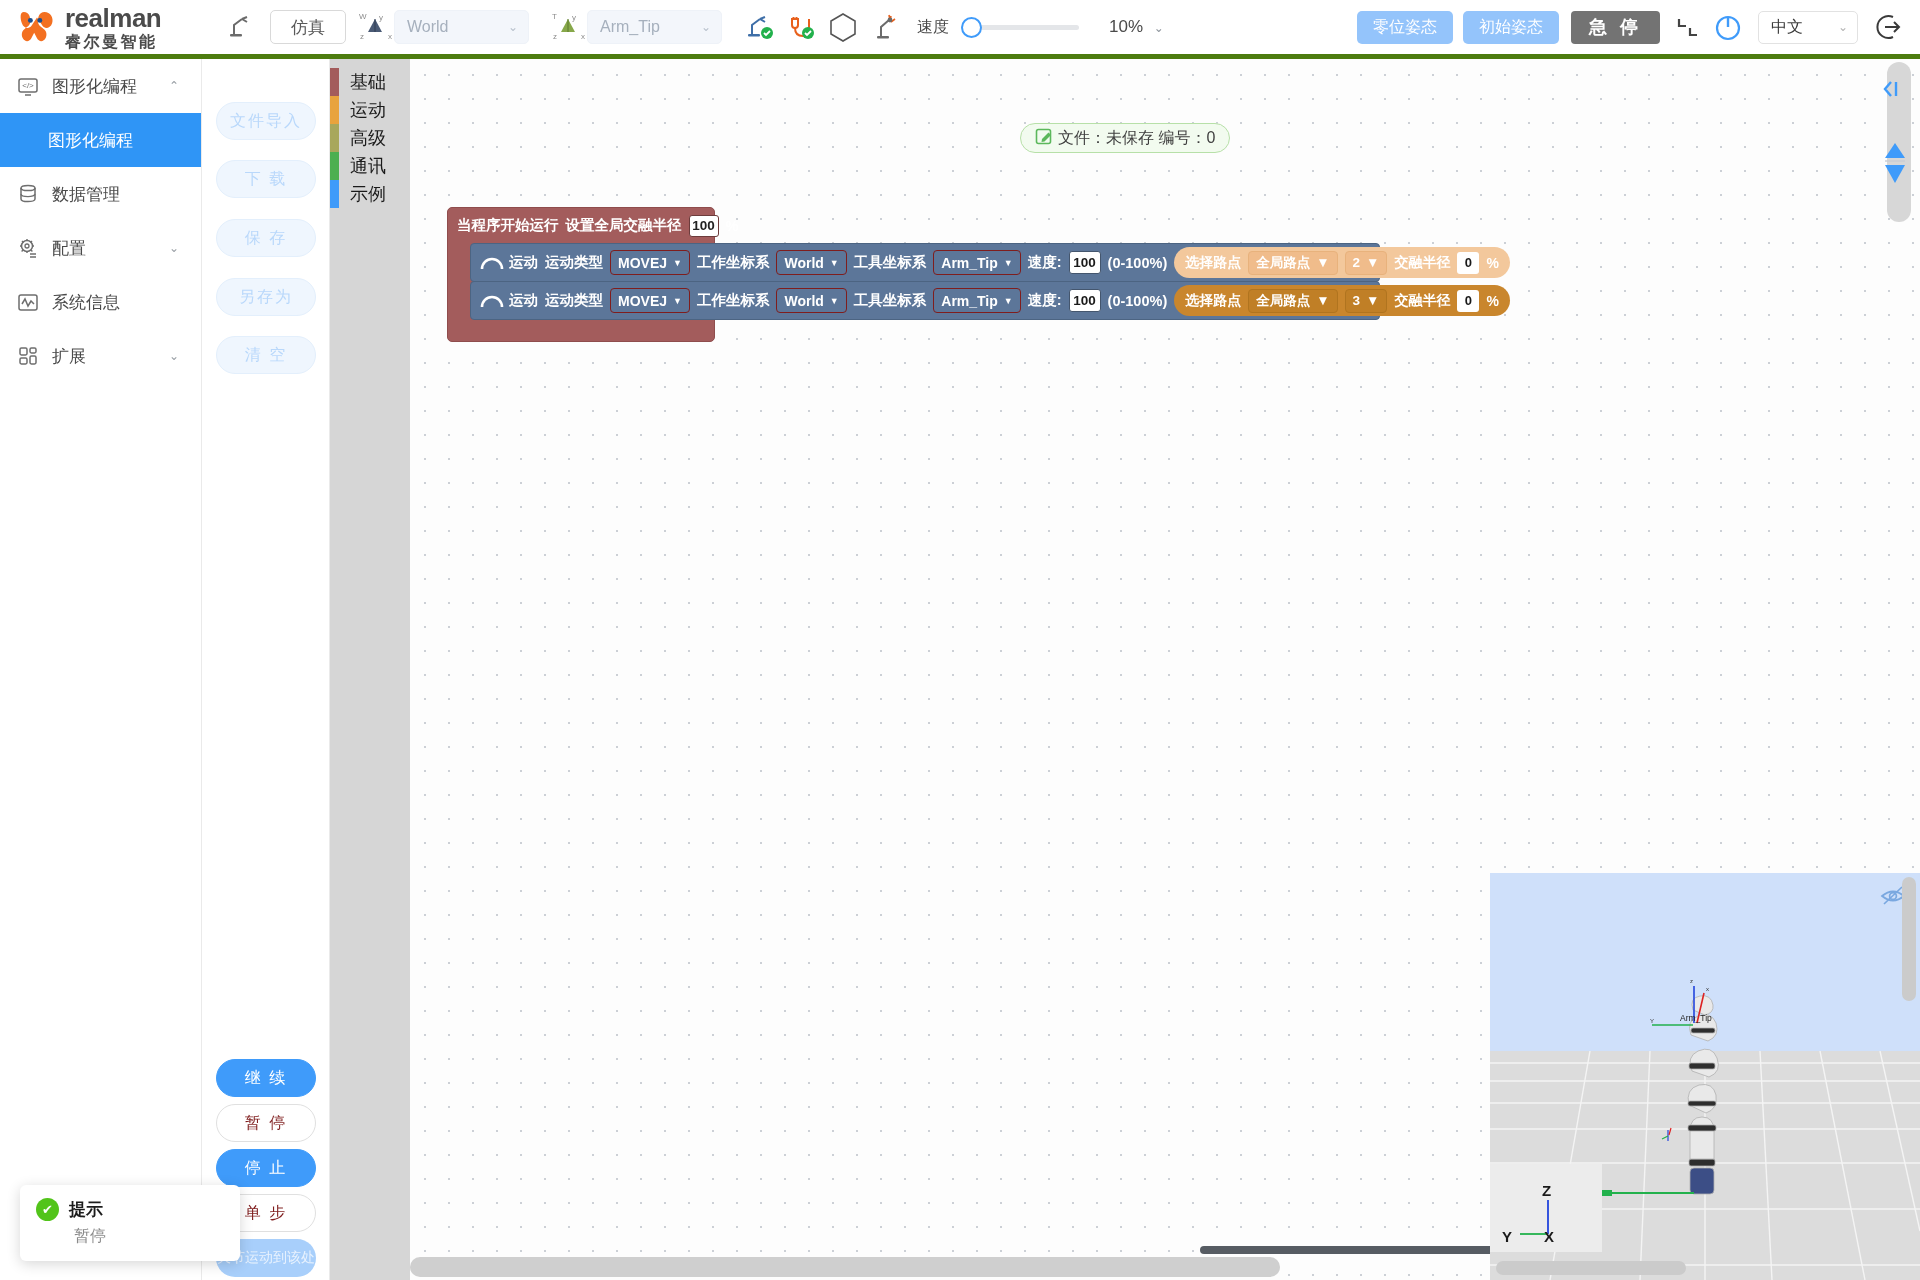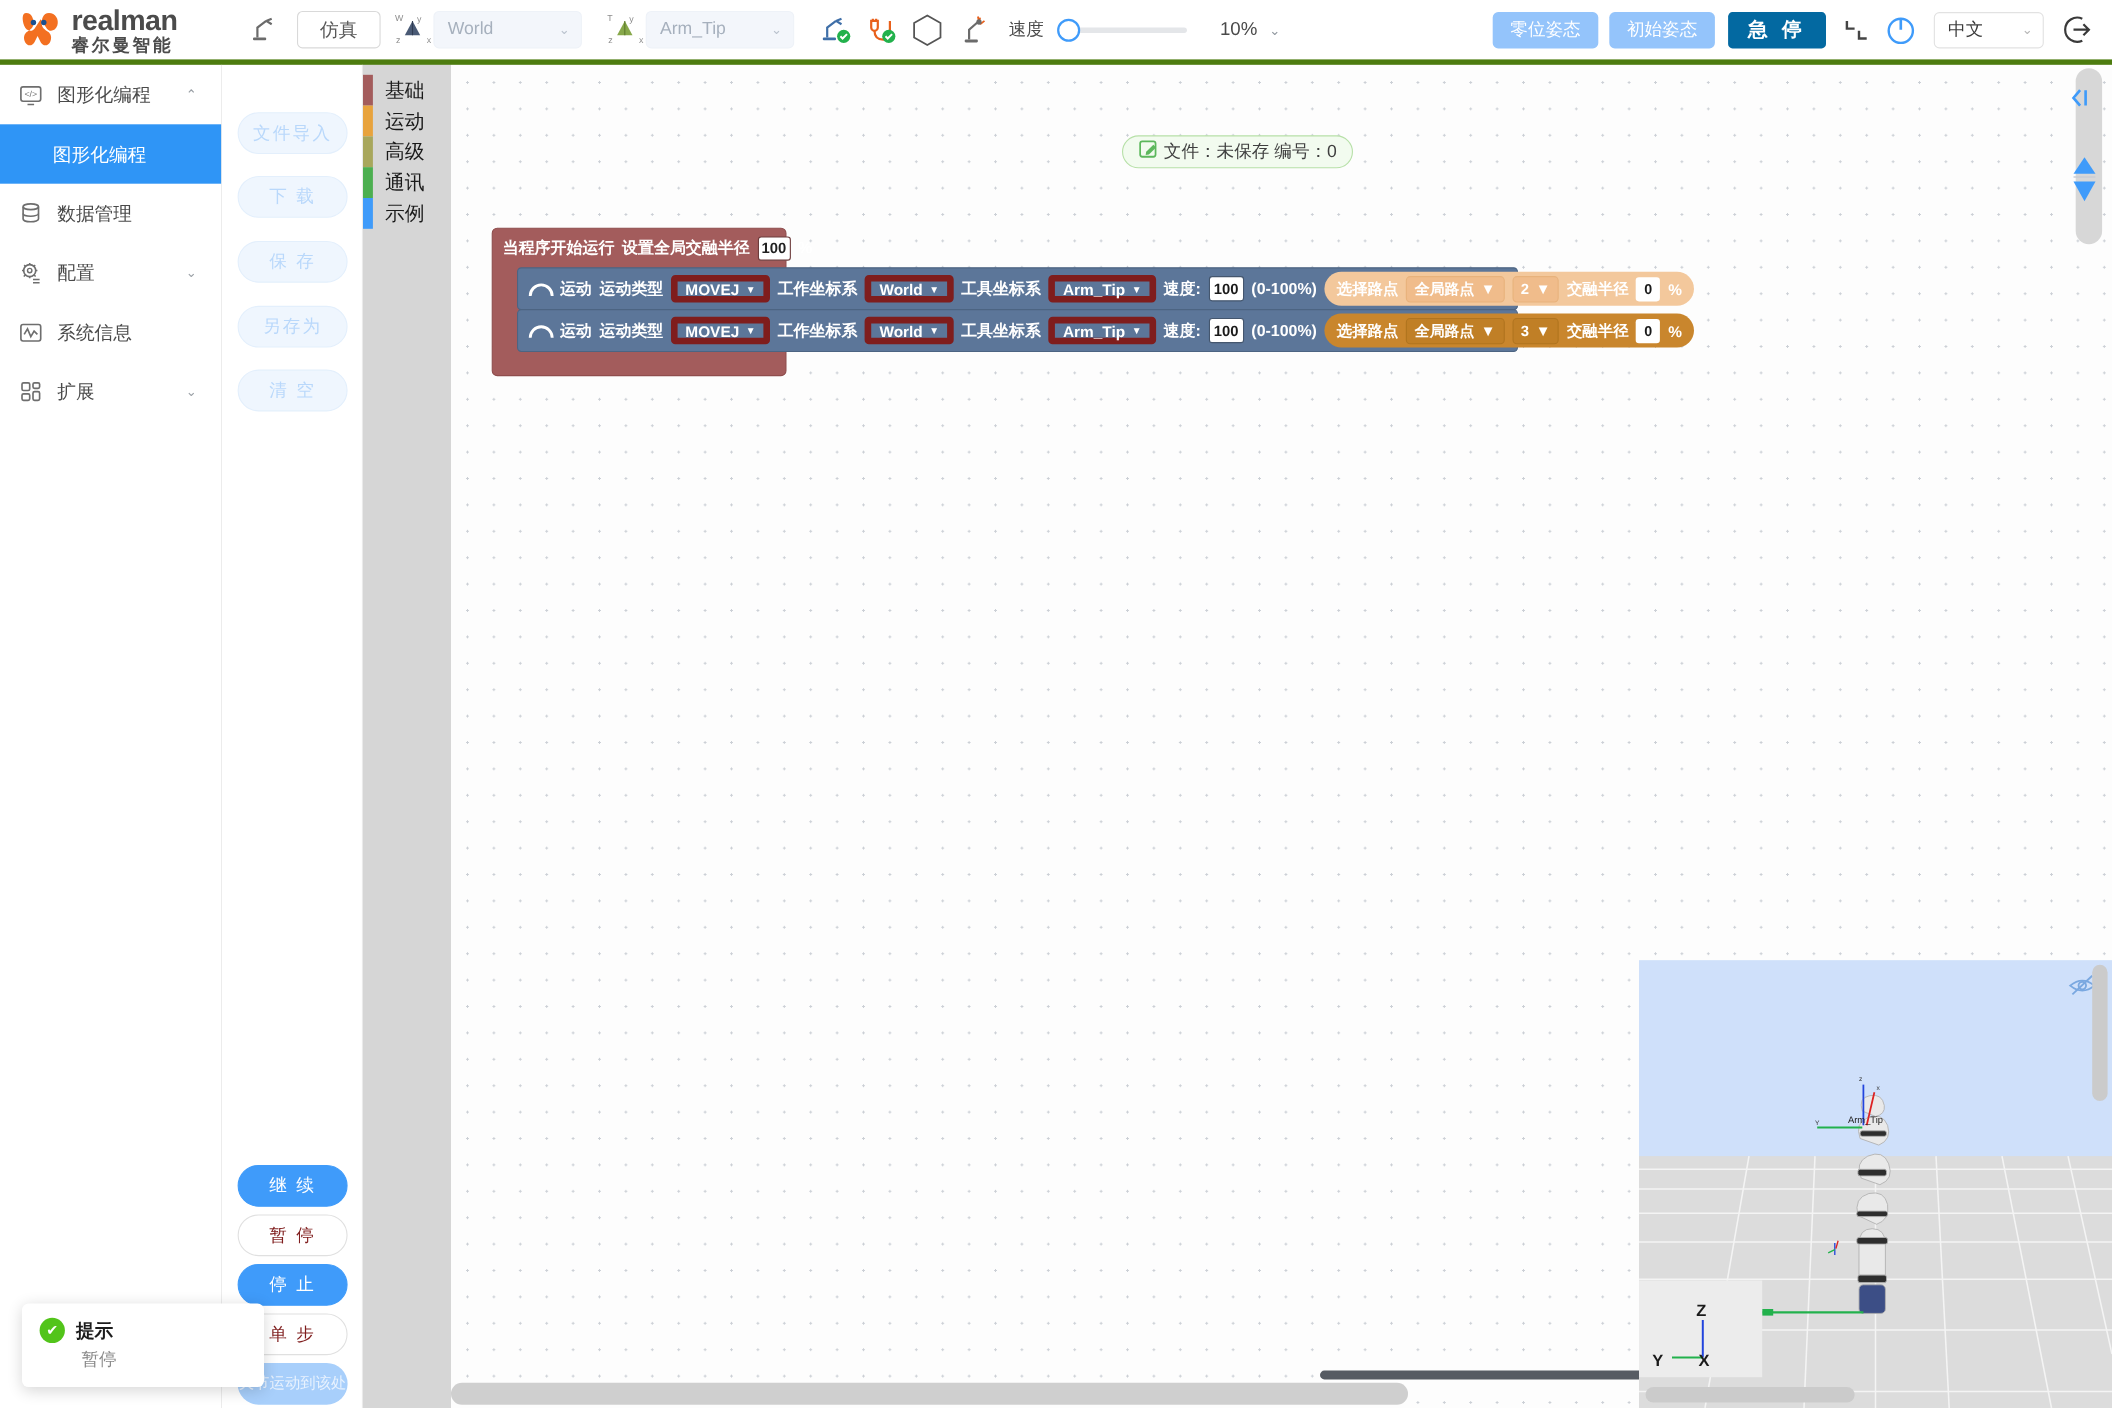--- a/index.html
+++ b/index.html
@@ -56,21 +56,21 @@
   .pct .chev { color: #8e959d; font-size: 12px; margin-left: 6px; }
 
   .spacer { flex: 1 1 auto; }
 
   .blue-btn {
     background: #94c4fb; color: #fff; border: none; border-radius: 5px;
     height: 33px; padding: 0 16px; font-size: 16px; cursor: pointer;
     margin-left: 10px; font-family: inherit;
   }
   .estop-btn {
-    background: #0369a1; color: #fff; border: none; border-radius: 4px;
+    background: #737373; color: #fff; border: none; border-radius: 4px;
     height: 33px; padding: 0 18px; font-size: 18px; font-weight: bold; cursor: pointer;
     margin-left: 12px; letter-spacing: 4px; font-family: inherit;
   }
   .lang-sel {
     height: 33px; width: 100px; border: 1px solid #e2e2e2; border-radius: 5px;
     display: flex; align-items: center; justify-content: space-between;
     padding: 0 9px 0 12px; font-size: 16px; color: #3b3b3b; cursor: pointer; margin-left: 14px;
     background: #fff;
   }
 
@@ -146,21 +146,21 @@
   .hat-body { padding: 0 0 22px 22px; }
 
   .mblock {
     position: relative; height: 39px; background: #5c7699; border: 1px solid #4c6482;
     border-radius: 4px; display: flex; align-items: center; gap: 7px;
     padding: 0 9px; font-size: 14.5px; font-weight: bold; color: #fff; white-space: nowrap;
     width: 910px; margin-bottom: -1px;
   }
   .mb-notch { width: 22px; height: 14px; flex: 0 0 auto; }
   .drop {
-    background: #5c7699; border: 6px solid #7f1d1d; border-radius: 4px; height: 25px;
+    background: #5c7699; border: 1px solid #7f1d1d; border-radius: 4px; height: 25px;
     display: flex; align-items: center; gap: 6px; padding: 0 7px;
     font-size: 14px; font-weight: bold; color: #fff;
   }
   .drop .tri { font-size: 9px; }
   .wfield {
     background: #fff; border: 1px solid #44566e; border-radius: 3px; height: 23px;
     min-width: 32px; display: flex; align-items: center; justify-content: center;
     font-size: 13.5px; font-weight: bold; color: #1a1a1a; padding: 0 5px;
   }
   .pill {

